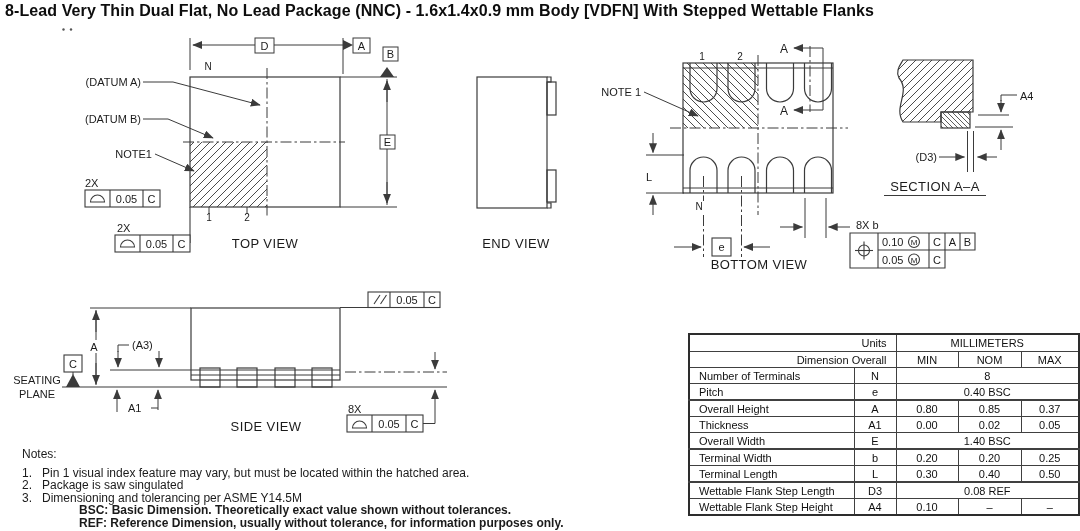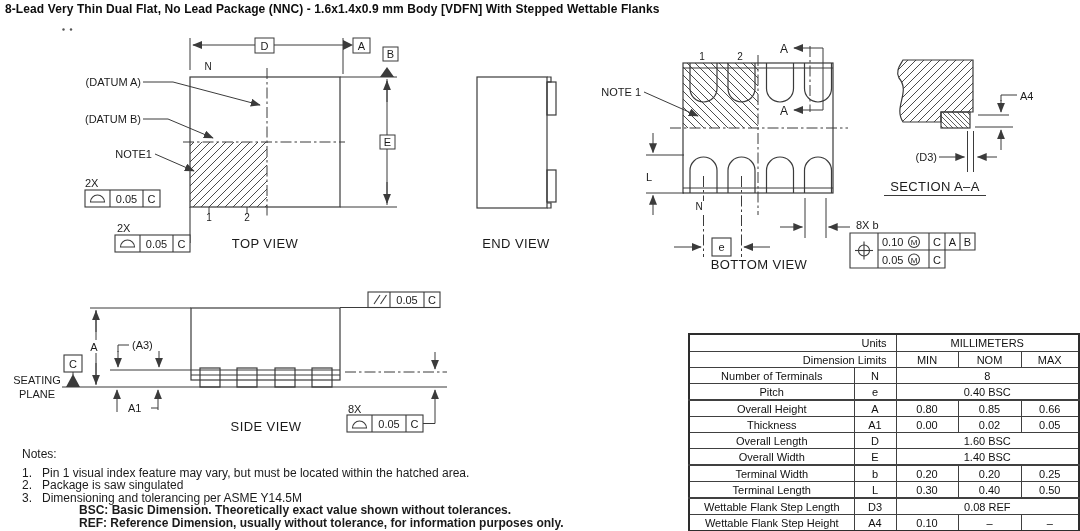--- a/index.html
+++ b/index.html
@@ -1,32 +1,32 @@
 <!DOCTYPE html>
 <html><head>
 <meta charset="utf-8">
 <style>
   html,body{margin:0;padding:0;background:#ffffff;}
   .page{position:relative;width:1080px;height:531px;background:#fff;overflow:hidden;font-family:"Liberation Sans",sans-serif;}
-  .title{position:absolute;left:5px;top:2px;font-size:12px;font-weight:bold;color:#0d0d0d;white-space:nowrap;letter-spacing:.1px;}
+  .title{position:absolute;left:5px;top:2px;font-size:16px;font-weight:bold;color:#0d0d0d;white-space:nowrap;letter-spacing:.1px;}
   svg.draw{position:absolute;left:0;top:0;}
   svg text{font-family:"Liberation Sans",sans-serif;fill:#1b1b1b;font-size:11px;}
   svg text.cap{font-size:13px;letter-spacing:.4px;}
   svg text.sm{font-size:10px;}
   svg text.mod{font-size:8px;}
   svg text.sec{font-size:12px;}
   .notes{position:absolute;left:22px;top:448px;font-size:12px;color:#1b1b1b;line-height:12.6px;white-space:nowrap;}
   .n-head{margin-bottom:6px;}
   .n-num{display:inline-block;width:20px;}
   .n-def{padding-left:57px;font-weight:bold;}
   .n-def:first-of-type{margin-top:1px;}
   table.dimtable{position:absolute;left:688px;top:333px;width:390px;border-collapse:collapse;table-layout:fixed;font-size:11px;color:#101010;border:2px solid #2d2d2d;}
   table.dimtable td{border:1px solid #404040;height:15px;padding:0 9px;text-align:center;line-height:12px;white-space:nowrap;overflow:hidden;}
   table.dimtable tr.hd1 td{height:16px;}
-  table.dimtable td.nm{text-align:center;}
+  table.dimtable td.nm{text-align:left;}
   table.dimtable td.rt{text-align:right;}
   table.dimtable tr.grp td{border-top-width:2px;}
 </style>
 </head>
 <body>
 
 <div class="page">
 
   <div class="title">8-Lead Very Thin Dual Flat, No Lead Package (NNC) - 1.6x1.4x0.9 mm Body [VDFN]  With Stepped Wettable Flanks</div>
 
@@ -347,53 +347,48 @@
         <col style="width:62px">
         <col style="width:63px">
         <col style="width:58px">
       </colgroup>
     <tbody>
       <tr class="hd1">
         <td colspan="2" class="rt">Units</td>
         <td colspan="3">MILLIMETERS</td>
       </tr>
       <tr>
-        <td colspan="2" class="rt">Dimension Limits</td>
+        <td colspan="2" class="rt">Dimension Overall</td>
         <td>MIN</td>
         <td>NOM</td>
         <td>MAX</td>
       </tr>
       <tr>
         <td class="nm">Number of Terminals</td>
         <td>N</td>
         <td colspan="3">8</td>
       </tr>
       <tr>
         <td class="nm">Pitch</td>
         <td>e</td>
         <td colspan="3">0.40 BSC</td>
       </tr>
       <tr class="grp">
         <td class="nm">Overall Height</td>
         <td>A</td>
         <td>0.80</td>
         <td>0.85</td>
-        <td>0.66</td>
+        <td>0.37</td>
       </tr>
       <tr>
         <td class="nm">Thickness</td>
         <td>A1</td>
         <td>0.00</td>
         <td>0.02</td>
         <td>0.05</td>
-      </tr>
-      <tr>
-        <td class="nm">Overall Length</td>
-        <td>D</td>
-        <td colspan="3">1.60 BSC</td>
       </tr>
       <tr>
         <td class="nm">Overall Width</td>
         <td>E</td>
         <td colspan="3">1.40 BSC</td>
       </tr>
       <tr class="grp">
         <td class="nm">Terminal Width</td>
         <td>b</td>
         <td>0.20</td>

